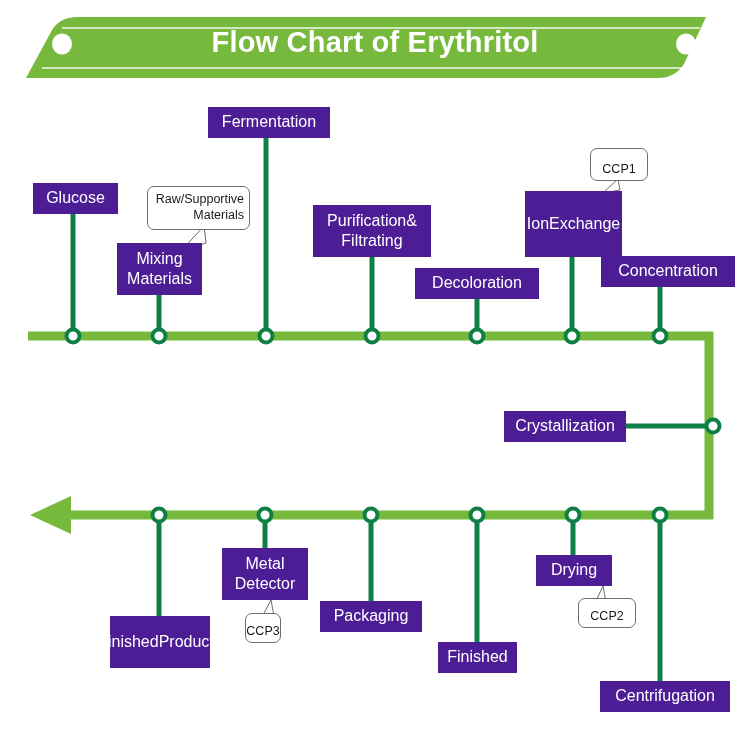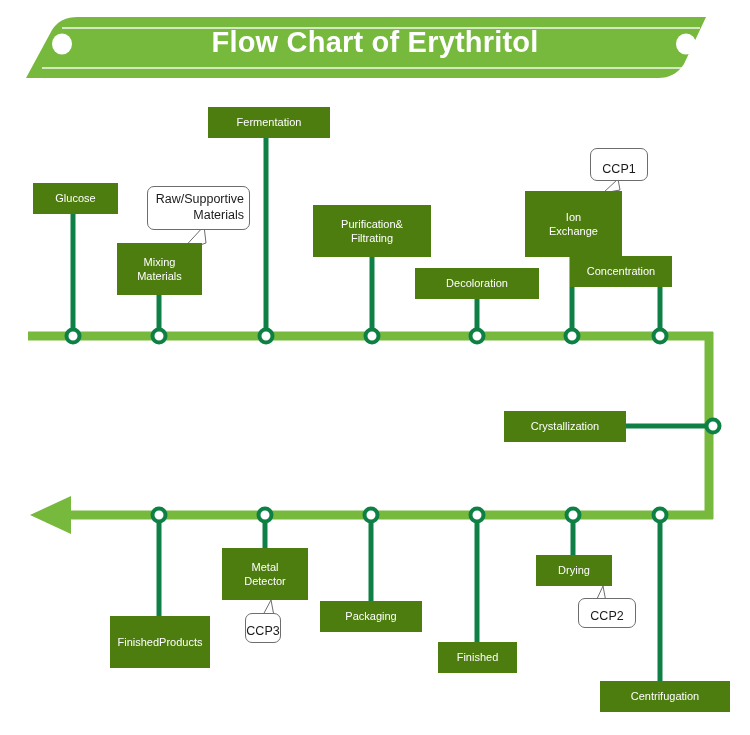--- a/index.html
+++ b/index.html
@@ -31,27 +31,27 @@
     width: 750px;
     text-align: center;
     font-size: 29px;
     font-weight: bold;
     color: #ffffff;
     letter-spacing: 0.2px;
     pointer-events: none;
   }
   .node-box {
     position: absolute;
-    background: #4d7c0f;
+    background: #4c1d95;
     color: #ffffff;
     display: flex;
     align-items: center;
     justify-content: center;
     text-align: center;
-    font-size: 11px;
+    font-size: 16px;
     line-height: 1.28;
     box-sizing: border-box;
     padding: 2px 4px;
   }
   .callout {
     position: absolute;
     background: #ffffff;
     border: 1px solid #6d6d6d;
     border-radius: 7px;
     color: #1a1a1a;
@@ -163,26 +163,26 @@
 
   <div class="node-box" style="left:313px; top:205px; width:118px; height:52px; flex-direction:column;">
     <span>Purification&amp;</span>
     <span>Filtrating</span>
   </div>
 
   <div class="node-box" style="left:415px; top:268px; width:124px; height:31px;">
     <span>Decoloration</span>
   </div>
 
-  <div class="node-box" style="left:525px; top:191px; width:97px; height:66px; flex-direction:column;">
+  <div class="node-box" style="left:525px; top:191px; width:97px; height:66px; flex-direction:row;">
     <span>Ion</span>
     <span>Exchange</span>
   </div>
 
-  <div class="node-box" style="left:570px; top:256px; width:102px; height:31px;">
+  <div class="node-box" style="left:601px; top:256px; width:134px; height:31px;">
     <span>Concentration</span>
   </div>
 
   <div class="node-box" style="left:504px; top:411px; width:122px; height:31px;">
     <span>Crystallization</span>
   </div>
 
   <div class="node-box" style="left:600px; top:681px; width:130px; height:31px;">
     <span>Centrifugation</span>
   </div>

